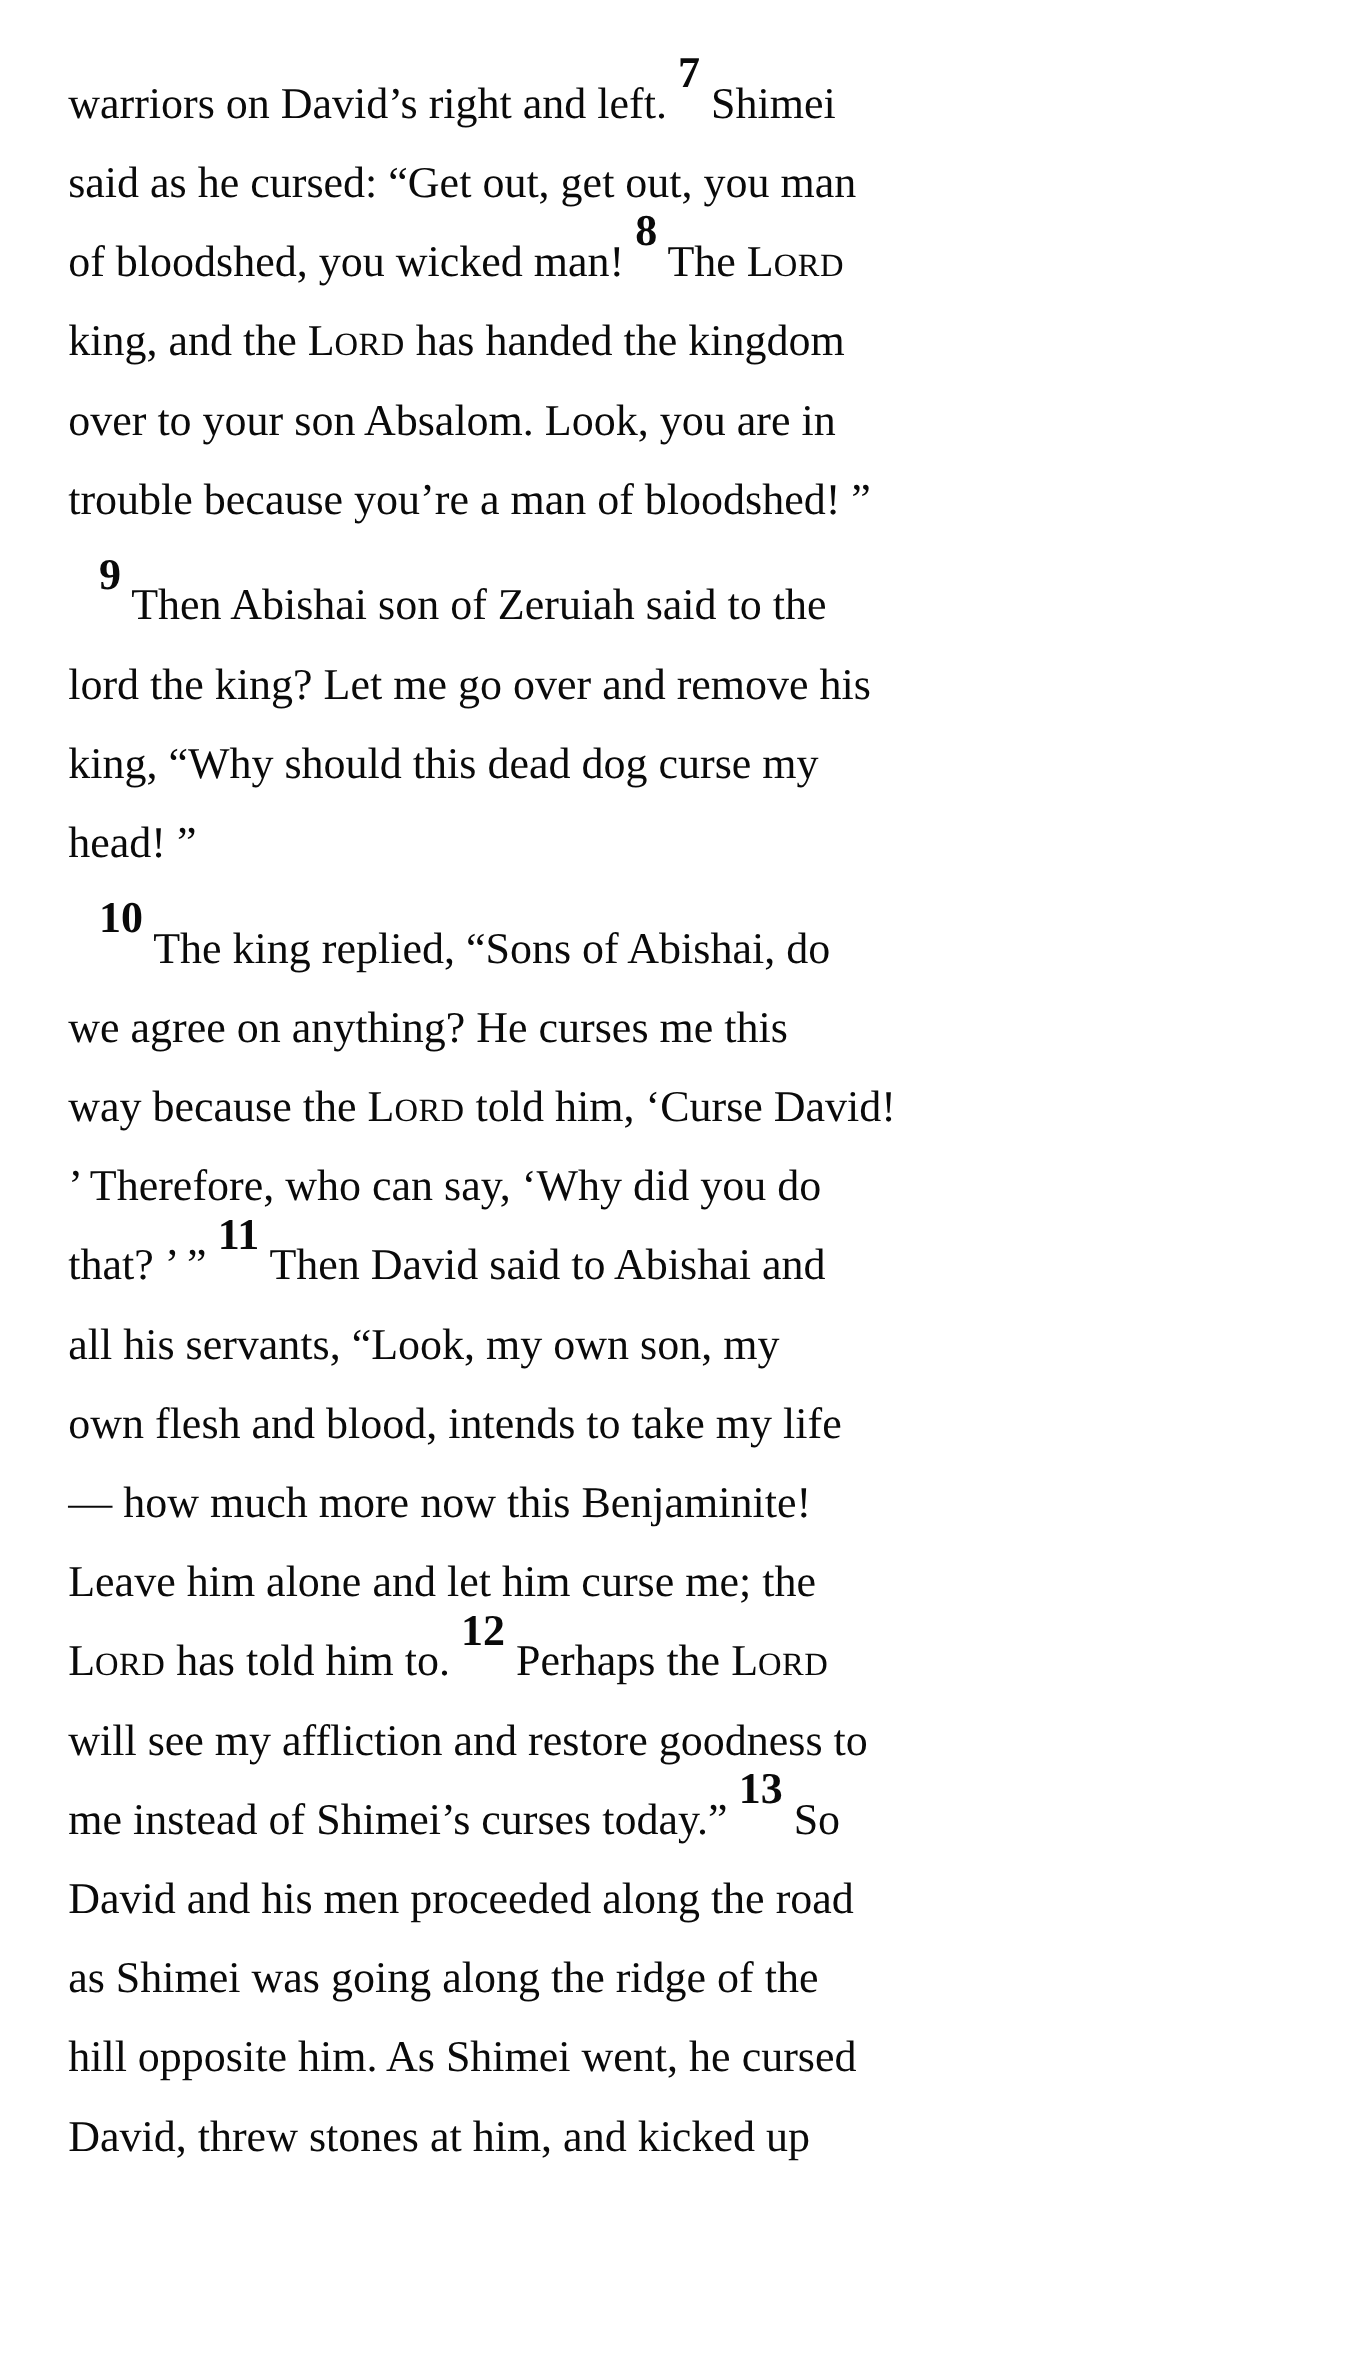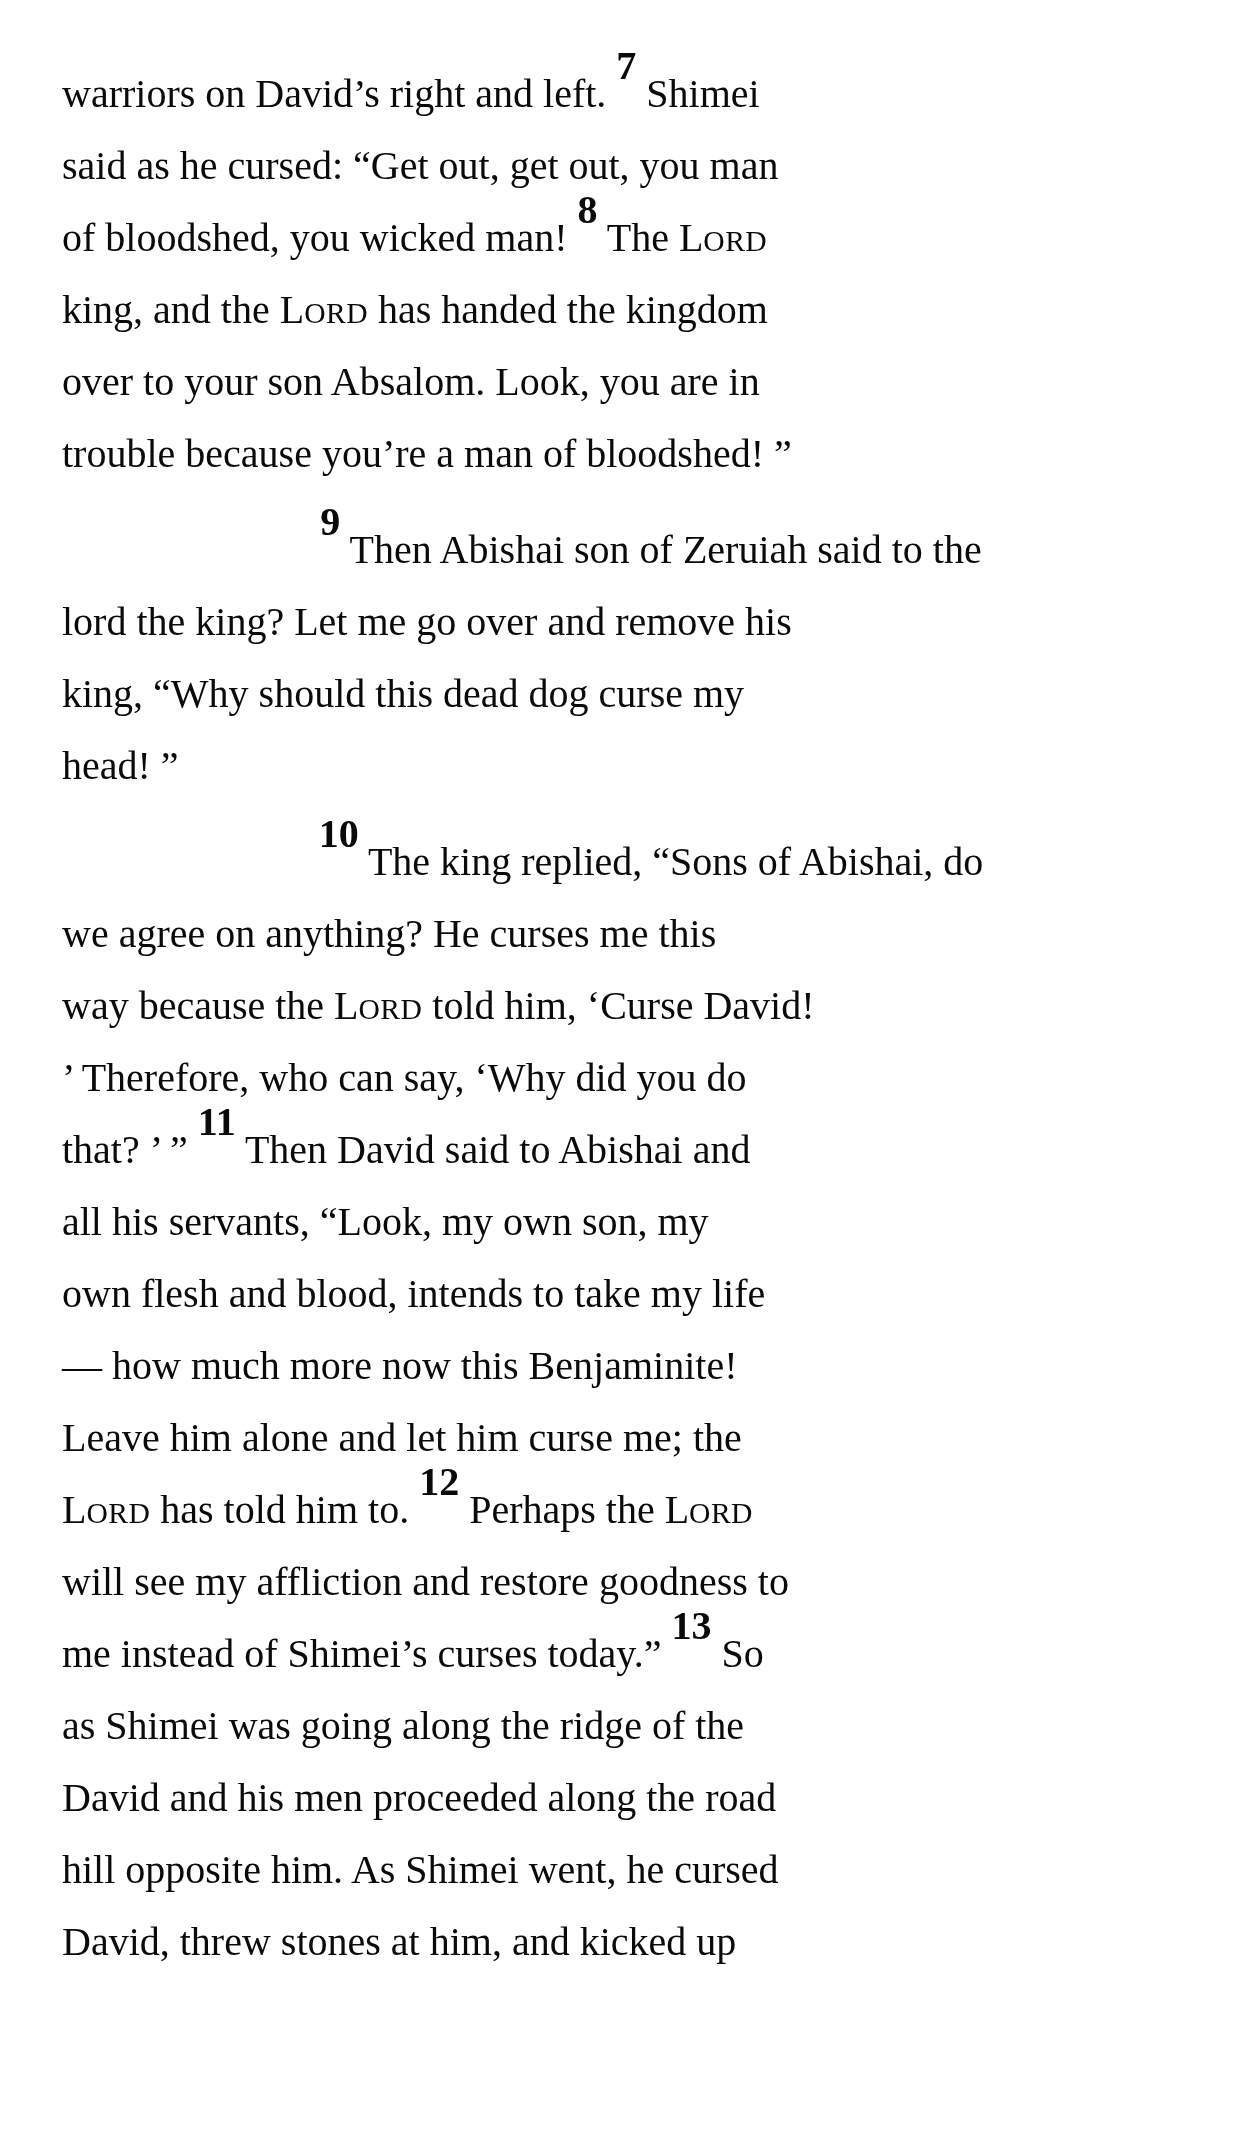--- a/index.html
+++ b/index.html
@@ -24,21 +24,21 @@
     top: 58px;
     width: 1150px;
     font-family: "Liberation Serif", "DejaVu Serif", serif;
     font-size: 40px;
     line-height: 72px;
     color: #0a0a0a;
     font-kerning: normal;
   }
   .para { margin: 0; }
   .para + .para { margin-top: 24px; }
-  .para.indent .line:first-child { padding-left: 28px; text-align: center; }
+  .para.indent .line:first-child { padding-left: 28px; }
   .line {
     white-space: pre;
     height: 72px;
   }
   .v {
     font-weight: 700;
     position: relative;
     top: -28px;
     letter-spacing: 0;
   }
@@ -73,19 +73,19 @@
         <div class="line"><span class="run">way because the </span><span class="sc"><span class="sc-first">L</span><span class="sc-rest">ord</span></span><span class="run"> told him, ‘Curse David!</span></div>
         <div class="line"><span class="run">’ Therefore, who can say, ‘Why did you do</span></div>
         <div class="line"><span class="run">that? ’ ” </span><span class="v">11</span><span class="run"> Then David said to Abishai and</span></div>
         <div class="line"><span class="run">all his servants, “Look, my own son, my</span></div>
         <div class="line"><span class="run">own flesh and blood, intends to take my life</span></div>
         <div class="line"><span class="run">— how much more now this Benjaminite!</span></div>
         <div class="line"><span class="run">Leave him alone and let him curse me; the</span></div>
         <div class="line"><span class="sc"><span class="sc-first">L</span><span class="sc-rest">ord</span></span><span class="run"> has told him to. </span><span class="v">12</span><span class="run"> Perhaps the </span><span class="sc"><span class="sc-first">L</span><span class="sc-rest">ord</span></span></div>
         <div class="line"><span class="run">will see my affliction and restore goodness to</span></div>
         <div class="line"><span class="run">me instead of Shimei’s curses today.” </span><span class="v">13</span><span class="run"> So</span></div>
+        <div class="line"><span class="run">David and his men proceeded along the road</span></div>
         <div class="line"><span class="run">as Shimei was going along the ridge of the</span></div>
-        <div class="line"><span class="run">David and his men proceeded along the road</span></div>
         <div class="line"><span class="run">hill opposite him. As Shimei went, he cursed</span></div>
         <div class="line"><span class="run">David, threw stones at him, and kicked up</span></div>
       </div>
     </article>
 </main>
 
 </body></html>

